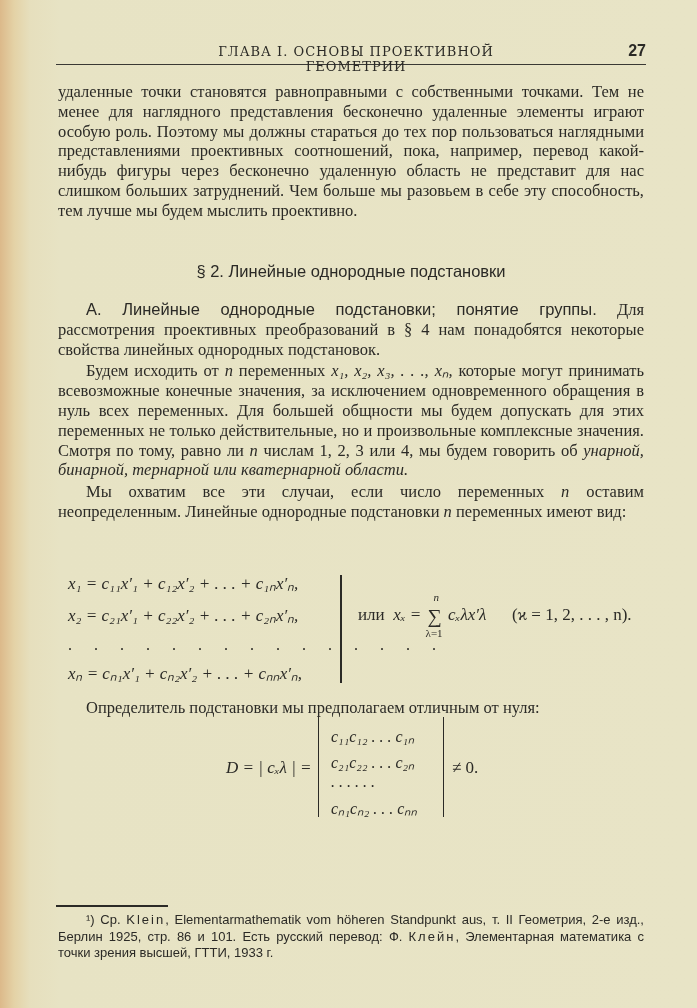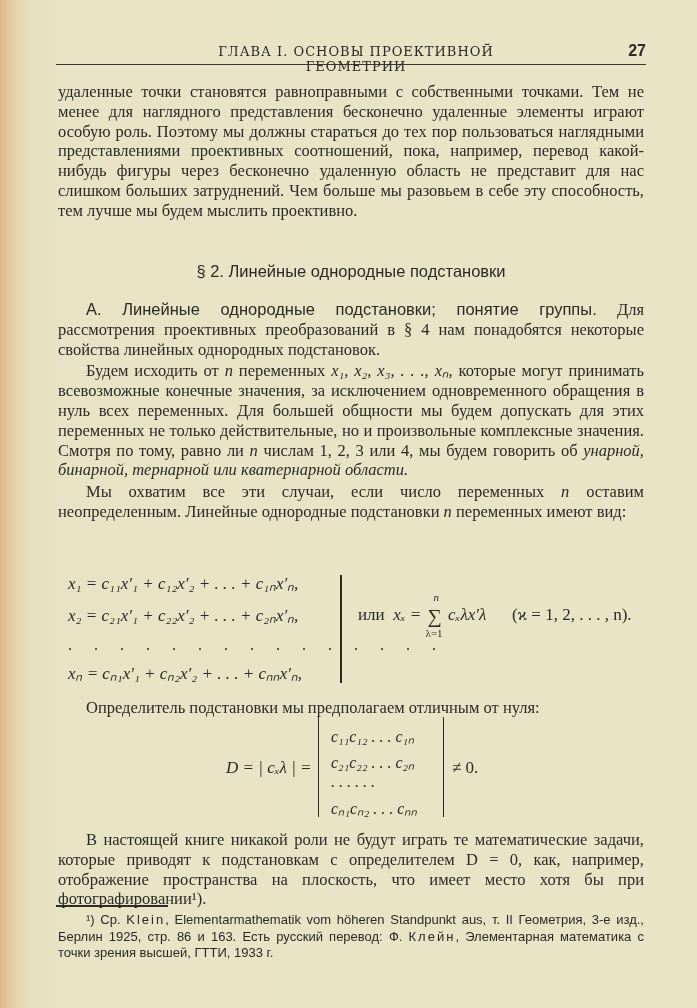--- a/index.html
+++ b/index.html
@@ -94,22 +94,19 @@
 
   <div class="det-label"><i>D = | cₓλ | =</i></div>
   <div class="det">
     <div class="row" style="top:8px;">c₁₁c₁₂ . . . c₁ₙ</div>
     <div class="row" style="top:34px;">c₂₁c₂₂ . . . c₂ₙ</div>
     <div class="row" style="top:56px;">.   .   .   .   .   .</div>
     <div class="row" style="top:80px;">cₙ₁cₙ₂ . . . cₙₙ</div>
   </div>
   <div class="det-neq">≠ 0.</div>
 
-  <div class="text" style="top:828px;">
-    <p class="indent">В настоящей книге никакой роли не будут играть те математические задачи, которые приводят к подстановкам с определителем D = 0, как, например, отображение пространства на плоскость, что имеет место хотя бы при фотографировании¹).</p>
-  </div>
 
   <div class="fn-rule"></div>
   <div class="footnote">
-    <p class="indent"><span>¹) Ср. </span><span class="spaced">Klein</span><span>, Elementarmathematik vom höheren Standpunkt aus, т. II Геометрия, 3-е изд., Берлин 1925, стр. 86 и 163. Есть русский перевод: Ф. </span><span class="spaced">Клейн</span><span>, Элементарная математика с точки зрения высшей, ГТТИ, 1933 г.</span></p>
+    <p class="indent"><span>¹) Ср. </span><span class="spaced">Klein</span><span>, Elementarmathematik vom höheren Standpunkt aus, т. II Геометрия, 2-е изд., Берлин 1925, стр. 86 и 101. Есть русский перевод: Ф. </span><span class="spaced">Клейн</span><span>, Элементарная математика с точки зрения высшей, ГТТИ, 1933 г.</span></p>
   </div>
 
 </div>
 
 </body></html>

